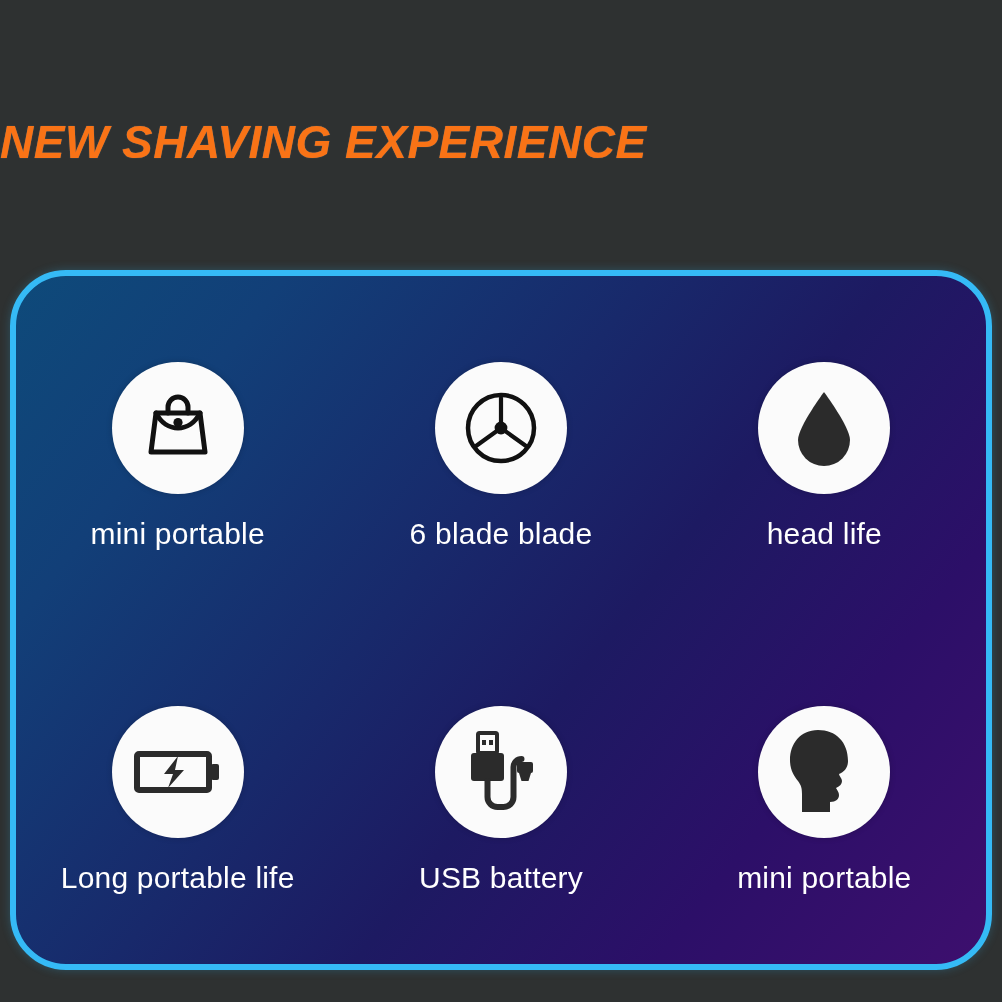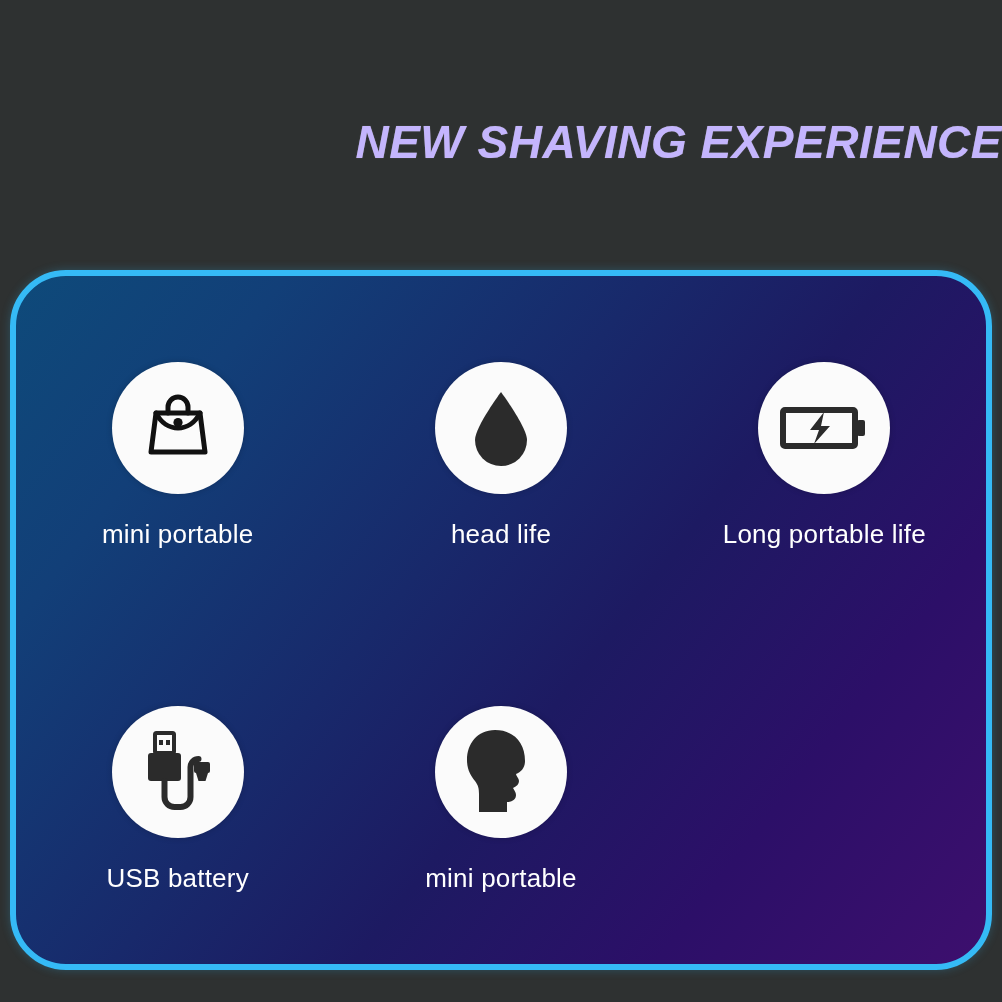--- a/index.html
+++ b/index.html
@@ -15,22 +15,22 @@
     overflow: hidden;
     position: relative;
   }
 
   
   #headline {
     position: absolute;
     left: 0;
     top: 112px;
     width: 1002px;
-    text-align: right;
-    color: #c4b5fd;
+    text-align: left;
+    color: #f97316;
     font-size: 46px;
     font-weight: bold;
     font-style: italic;
     letter-spacing: 0.5px;
     line-height: 60px;
     white-space: nowrap;
     text-shadow: 0 0 1px rgba(255,255,255,.35);
   }
 
   
@@ -90,21 +90,21 @@
     box-shadow: 0 0 6px rgba(0,0,0,.18);
   }
 
   .icon-circle svg {
     display: block;
   }
 
   .feature-label {
     margin-top: 22px;
     color: #ffffff;
-    font-size: 26px;
+    font-size: 30px;
     font-weight: 400;
     line-height: 36px;
     white-space: nowrap;
     text-align: center;
     letter-spacing: .2px;
   }
 </style>
 </head>
 <body>
 
@@ -122,20 +122,36 @@
               <path d="M17 24 H61 L66 63 H12 Z"></path>
               <path d="M17 24 C 27 44, 51 44, 61 24"></path>
             </g>
             <circle cx="39" cy="33.5" r="4.6" fill="#111111"></circle>
           </svg>
         </span>
       </div>
       <div class="feature-label">mini portable</div>
     </div>
 
+    <div class="feature">
+      <div class="icon-circle">
+        <span>
+          <svg width="82" height="82" viewBox="0 0 82 82">
+            <circle cx="41" cy="41" r="33" fill="none" stroke="#111111" stroke-width="4.5"></circle>
+            <g stroke="#111111" stroke-width="4.2" stroke-linecap="round">
+              <line x1="41" y1="41" x2="41" y2="11"></line>
+              <line x1="41" y1="41" x2="66" y2="59"></line>
+              <line x1="41" y1="41" x2="16" y2="59"></line>
+            </g>
+            <circle cx="41" cy="41" r="6.4" fill="#111111"></circle>
+          </svg>
+        </span>
+      </div>
+      <div class="feature-label">6 blade blade</div>
+    </div>
 
     <div class="feature">
       <div class="icon-circle">
         <span>
           <svg width="70" height="80" viewBox="0 0 70 80">
             <path d="M35 4
                      C 35 4, 9 39, 9 52
                      a 26 26 0 0 0 52 0
                      C 61 39, 35 4, 35 4 Z" fill="#2b2b2b"></path>
           </svg>

